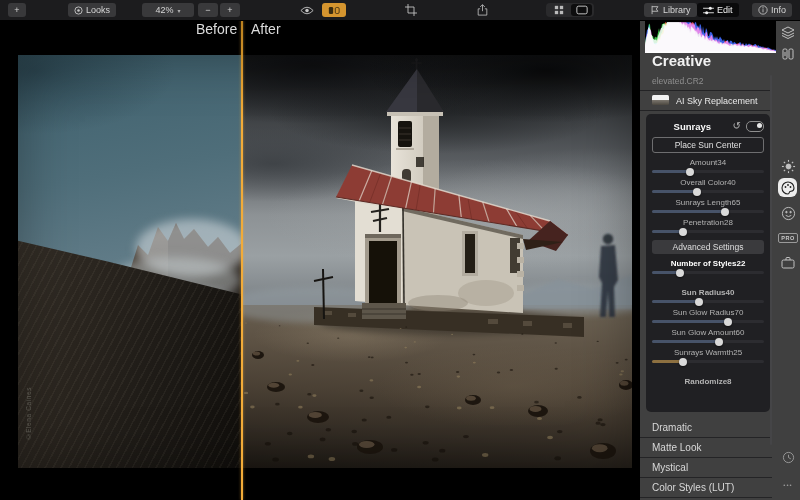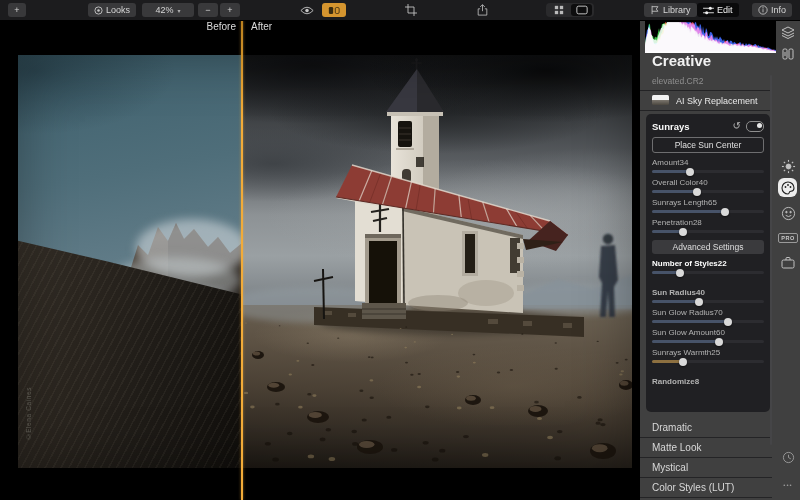--- a/index.html
+++ b/index.html
@@ -8,38 +8,38 @@
 
   
   .toolbar{position:absolute;left:0;top:0;width:800px;height:20px;background:#1c1c1e;
            border-bottom:1px solid #000;z-index:50;}
   .tb-btn{position:absolute;top:3px;height:14px;background:#39393b;border-radius:3px;
           color:#d6d6d6;font-size:9px;display:flex;align-items:center;justify-content:center;
           gap:3px;padding:0 6px;box-sizing:border-box;white-space:nowrap;}
   .tb-icon{position:absolute;top:3px;height:14px;display:flex;align-items:center;justify-content:center;}
   .tb-caret{font-size:6px;opacity:.75;margin-left:1px;}
   #btn-add{left:8px;width:18px;padding:0;}
-  #btn-looks{left:88px;}
+  #btn-looks{left:68px;}
   #btn-zoom{left:142px;width:52px;}
   #btn-zoomout{left:198px;width:20px;padding:0;}
   #btn-zoomin{left:220px;width:20px;padding:0;}
   #btn-eye{left:297px;width:20px;}
   #btn-compare{left:322px;width:24px;background:#d5952f;border-radius:3px;}
   #btn-crop{left:402px;width:18px;}
   #btn-share{left:473px;width:18px;}
   #view-group{left:546px;width:48px;background:#2a2a2c;border-radius:4px;padding:0 2px;gap:2px;}
   .view-cell{width:21px;height:12px;display:flex;align-items:center;justify-content:center;border-radius:3px;}
   .view-cell.active{background:#0d0d0e;}
   #btn-library{left:644px;}
   #btn-edit{left:697px;background:#0a0a0b;color:#f2f2f2;}
   #btn-info{left:752px;}
 
   
   .labels-row{position:absolute;top:20px;left:0;width:640px;height:12px;z-index:35;
-              font-size:10px;color:#dcdcdc;}
+              font-size:14px;color:#dcdcdc;}
   .lbl-before{position:absolute;left:196px;width:40px;text-align:right;top:1px;}
   .lbl-after{position:absolute;left:251px;top:1px;}
 
   
   .divider{position:absolute;left:241px;top:19px;width:2px;height:481px;z-index:40;
            background:linear-gradient(#b97f1e,#f2ab39 20%,#f2ab39);box-shadow:0 0 3px rgba(242,171,57,.55);}
 
   
   .photo{position:absolute;left:18px;top:55px;width:614px;height:413px;overflow:hidden;background:#0c0d0e;}
   .photo .layer{position:absolute;}
@@ -86,31 +86,31 @@
   .panel-file{position:absolute;left:12px;top:56px;font-size:8.5px;color:#8f8f8f;}
   .ai-row{position:absolute;left:0px;top:70px;width:132px;height:19px;
           border-top:1px solid #232325;border-bottom:1px solid #232325;}
   .ai-thumb{position:absolute;left:12px;top:4px;width:17px;height:10px;border-radius:1.5px;
             background:linear-gradient(#f2f2f2 55%,#77726a 55%,#4a463f);}
   .ai-label{position:absolute;left:36px;top:5px;font-size:9px;color:#e8e8e8;}
 
   .card{position:absolute;left:6px;top:94px;width:124px;height:298px;background:#202023;
         border-radius:5px;padding:6px;box-sizing:border-box;overflow:hidden;}
   .card-head{display:flex;align-items:center;height:12px;}
-  .card-title{font-size:9.5px;font-weight:bold;color:#fafafa;flex:1;}
+  .card-title{font-size:9.5px;font-weight:bold;color:#fafafa;flex:1;text-align:center;}
   .reset-glyph{font-size:10px;color:#b5b5b5;margin-right:5px;line-height:10px;}
   .toggle{width:16px;height:9px;border:1px solid #8f8f8f;border-radius:5px;position:relative;}
   .toggle i{position:absolute;right:1px;top:1px;width:5px;height:5px;border-radius:50%;background:#e6e6e6;}
   .btn-outline{margin-top:5px;height:14px;border:1px solid #6e6e70;border-radius:3px;
                font-size:8.5px;color:#e0e0e0;display:flex;align-items:center;justify-content:center;}
   .btn-fill{margin-top:7px;height:14px;background:#3a3a3d;border-radius:3px;
             font-size:8.5px;color:#dedede;display:flex;align-items:center;justify-content:center;}
   .srow{margin-top:5px;}
   .srow.gap{margin-top:14px;font-weight:bold;}
-  .srow-head{display:flex;justify-content:flex-start;font-size:8px;color:#b2b2b2;height:9px;align-items:center;}
+  .srow-head{display:flex;justify-content:center;font-size:8px;color:#b2b2b2;height:9px;align-items:center;}
   .srow.active .srow-head{color:#fff;font-weight:bold;}
   .track{position:relative;height:3px;margin-top:3px;background:#2c2c30;border-radius:2px;}
   .fill{position:absolute;left:0;top:0;bottom:0;background:#475369;border-radius:2px;}
   .srow.warm .fill{background:#8d7040;}
   .knob{position:absolute;top:-2.5px;width:8px;height:8px;border-radius:50%;background:#d9d9d9;
         box-shadow:0 1px 2px rgba(0,0,0,.6);margin-left:-4px;}
   .sections{position:absolute;left:0;top:398px;width:132px;}
   .section-row{height:19px;display:flex;align-items:center;padding-left:12px;font-size:10px;color:#d8d8d8;}
   .section-row + .section-row{border-top:1px solid #242426;}
   .scrollbar{position:absolute;left:130px;top:55px;width:2px;height:370px;background:#454547;border-radius:1px;}

